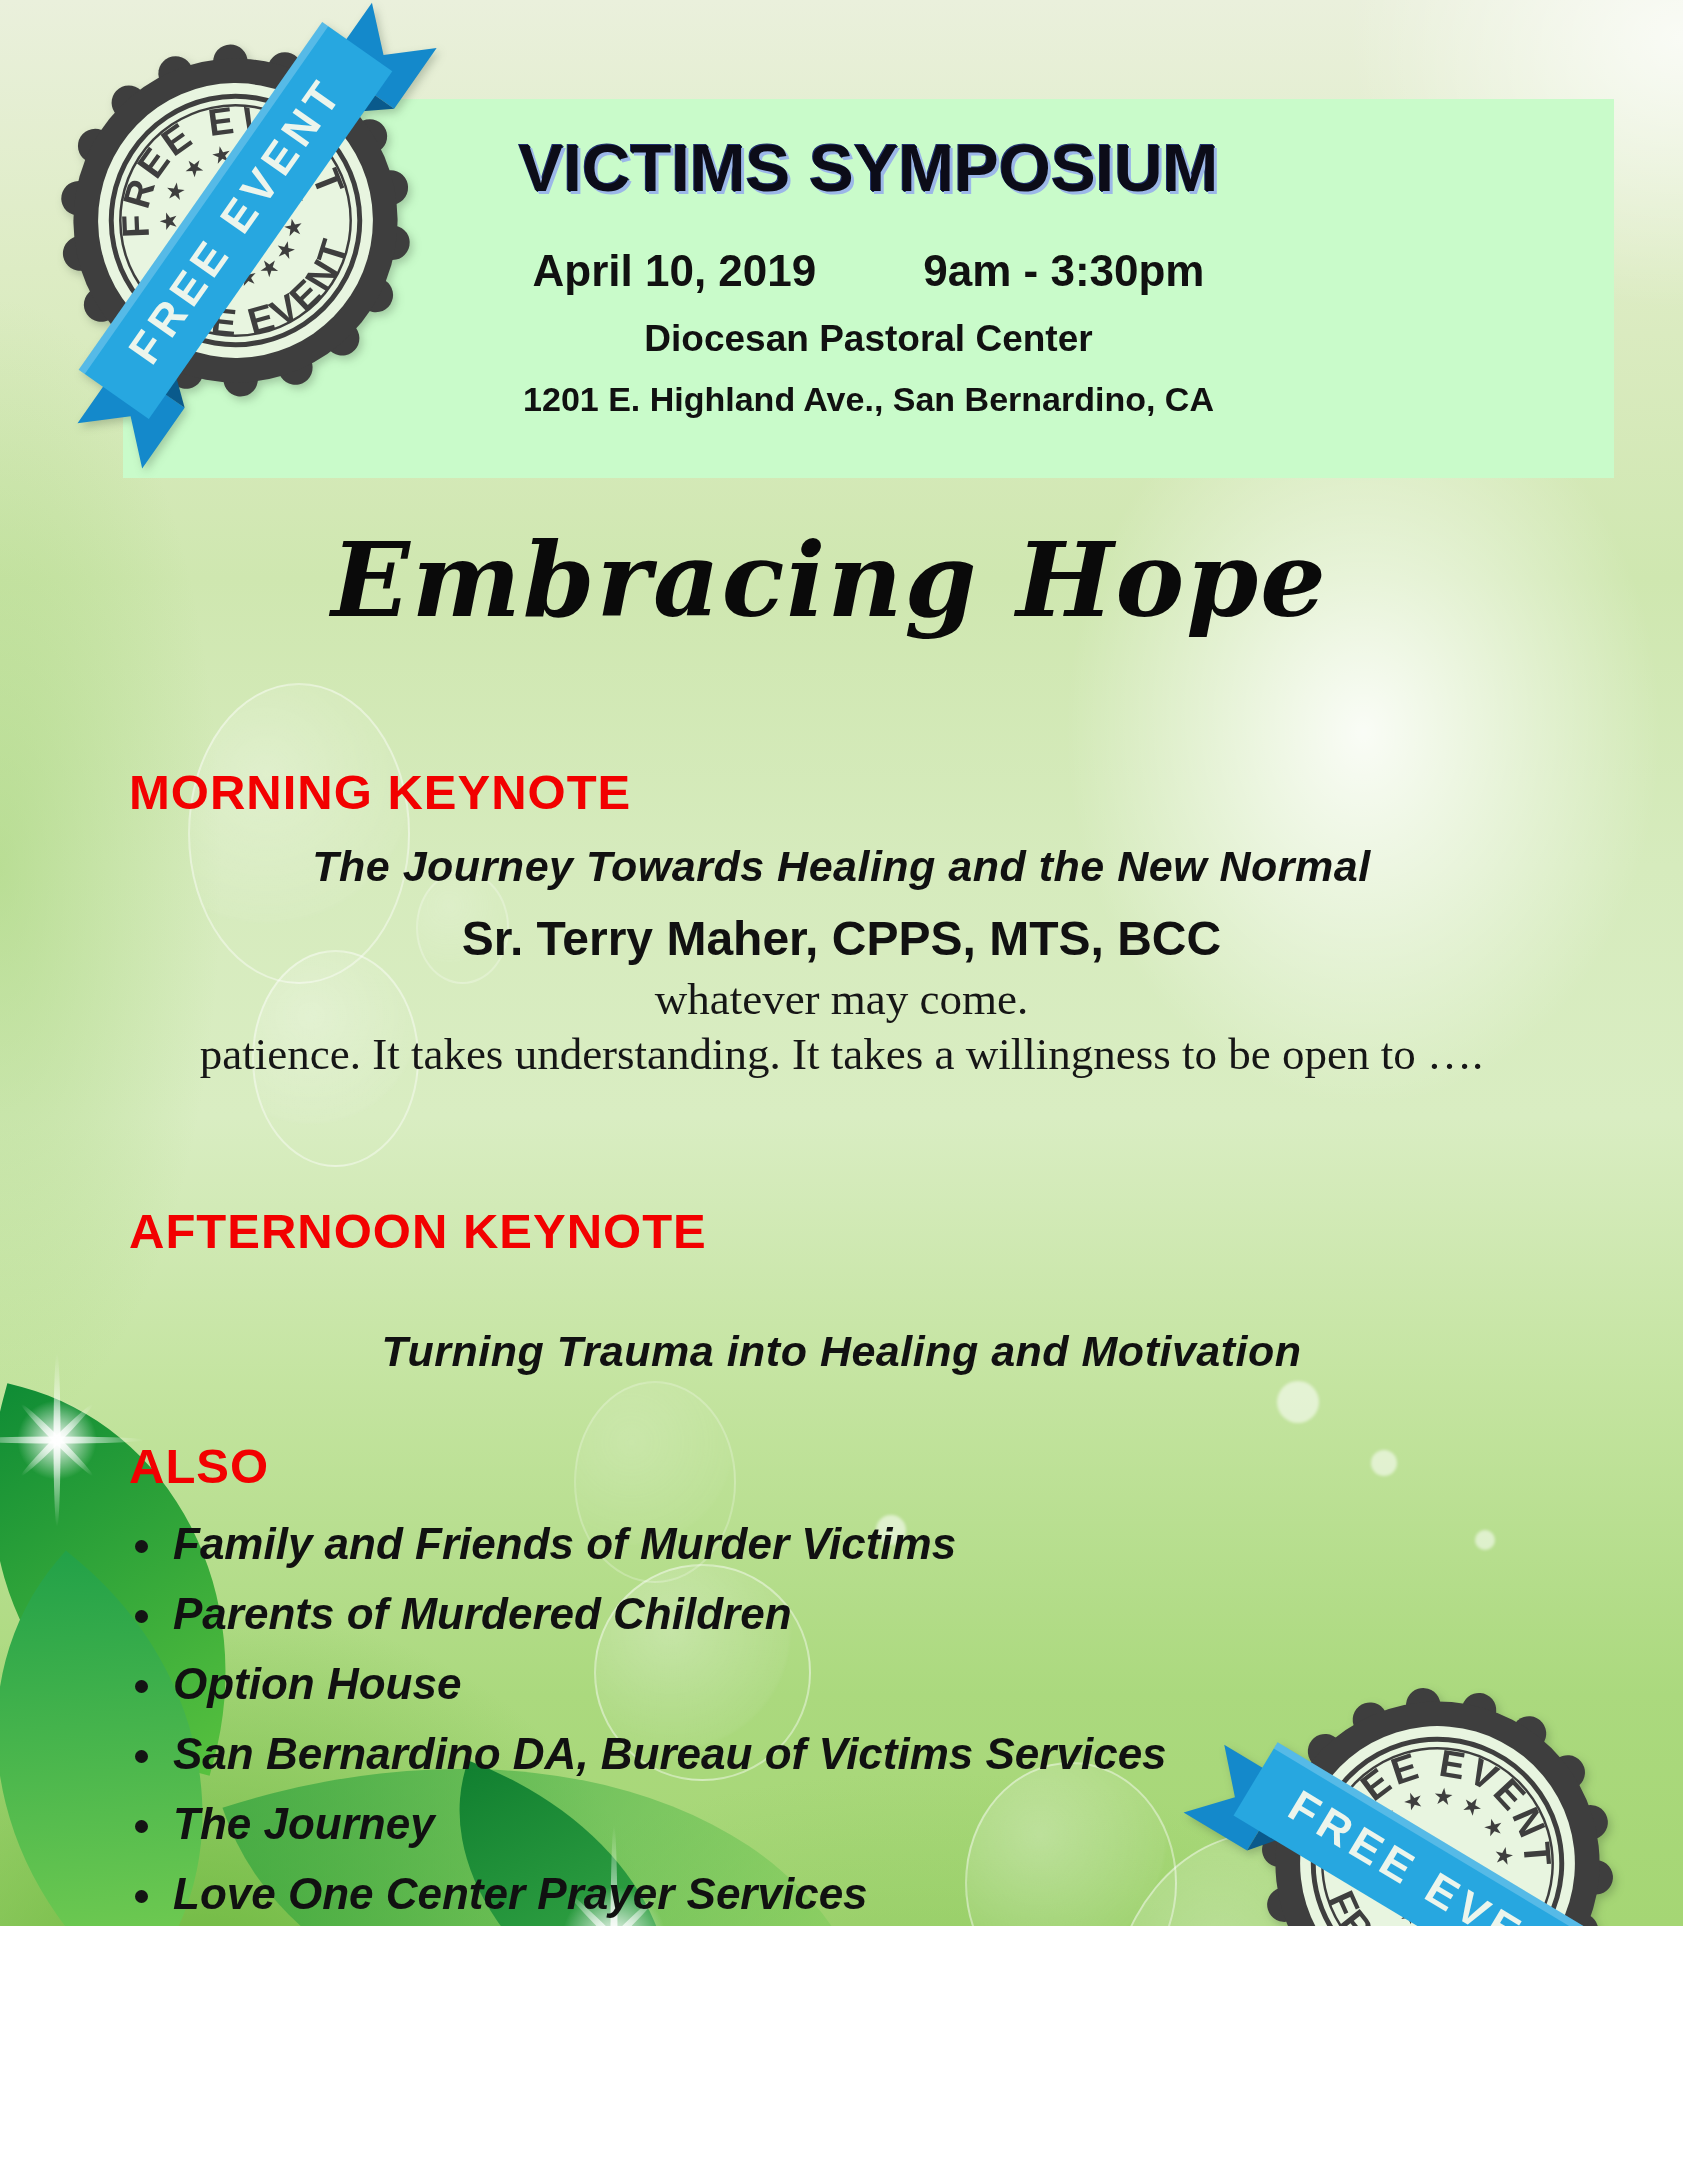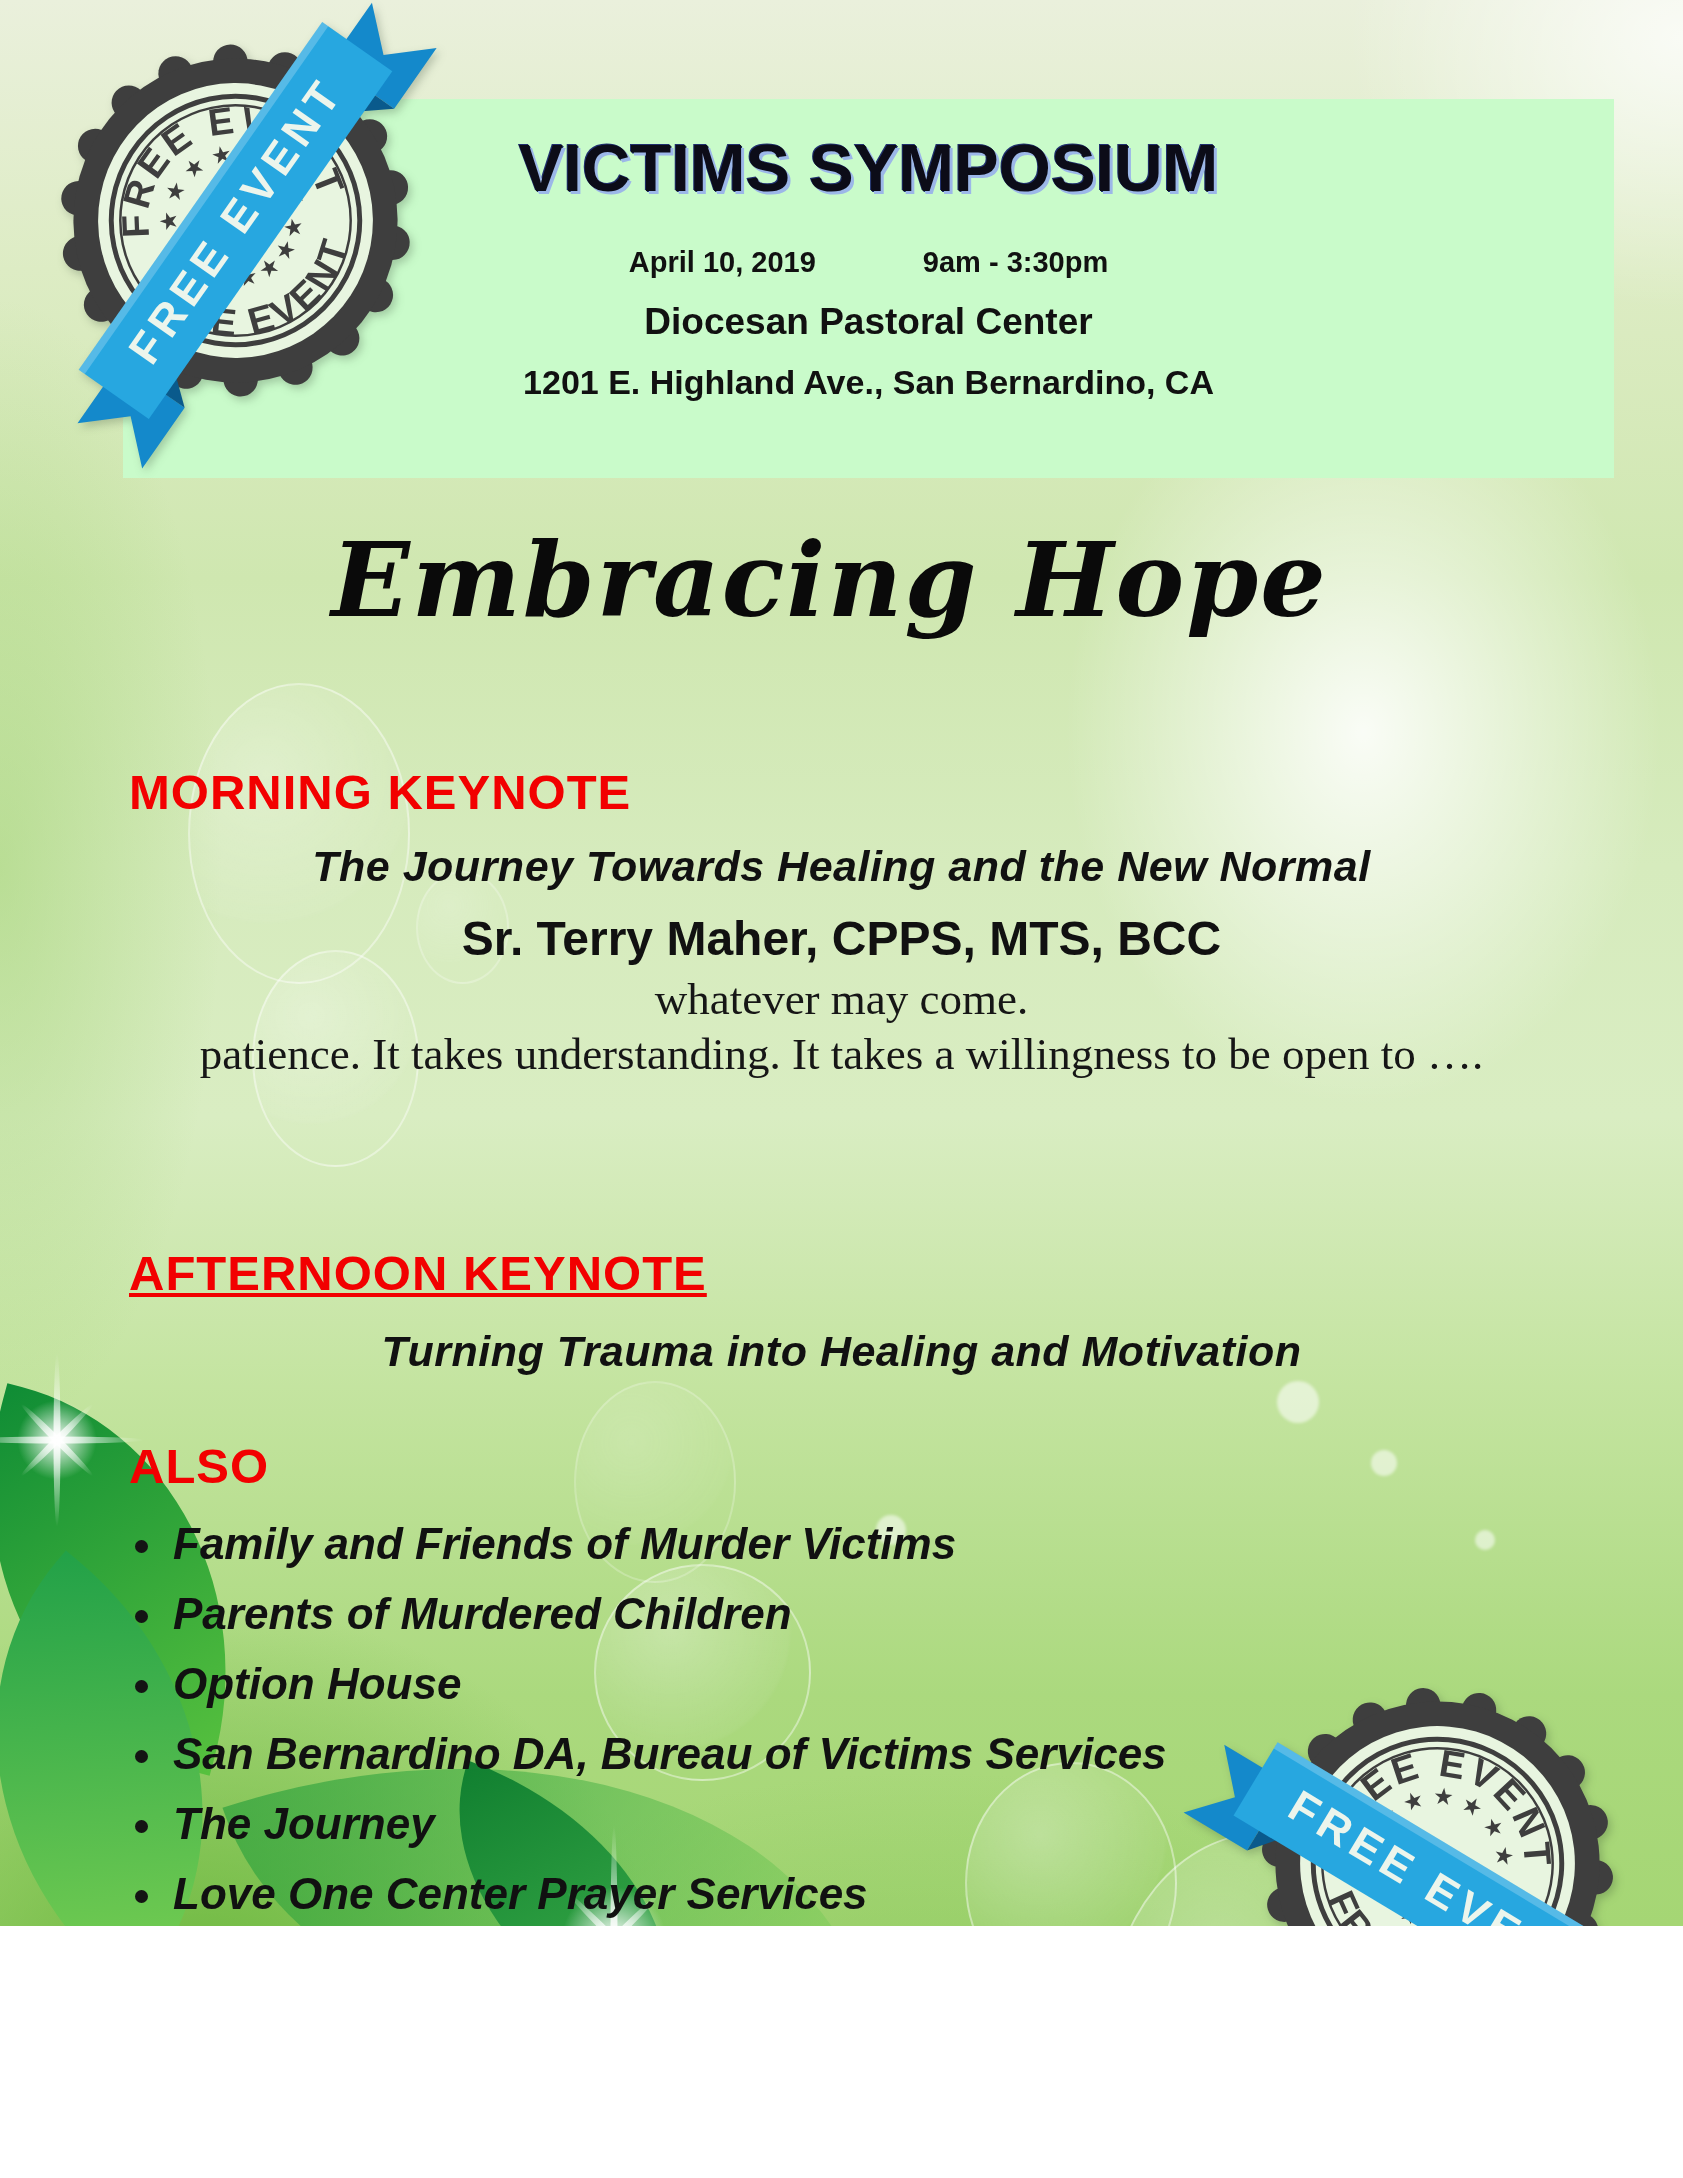--- a/index.html
+++ b/index.html
@@ -28,21 +28,21 @@
   .sparkle .r0{width:100%; transform:translate(-50%,-50%) rotate(0deg);}
   .sparkle .r90{width:100%; transform:translate(-50%,-50%) rotate(90deg);}
   .sparkle .r45{width:58%; transform:translate(-50%,-50%) rotate(45deg);}
   .sparkle .r135{width:58%; transform:translate(-50%,-50%) rotate(135deg);}
   
   .header-box{position:absolute; left:123px; top:99px; width:1491px; height:379px;
     background:#c9fbca; text-align:center; z-index:3;}
   .hb-title{margin-top:30px; font-size:67px; font-weight:bold; letter-spacing:0;
     color:#0c0c18; text-shadow:3px 3px 0 #9cb7e8, 1px 1px 0 #20306e, -1px -1px 0 #20306e;}
   .hb-daterow{margin-top:40px; display:flex; justify-content:center; gap:107px;
-    font-size:29px; font-weight:bold;}
+    font-size:44px; font-weight:bold;}
   .hb-venue{margin-top:22px; font-size:37px; font-weight:bold;}
   .hb-address{margin-top:20px; font-size:34px; font-weight:bold;}
   
   .tagline{position:absolute; left:0; width:100%; top:519px; text-align:center; z-index:3;
     font-family:"DejaVu Serif", serif; font-style:italic; font-weight:bold;
     font-size:103px; letter-spacing:2px; color:#0a0a0a; transform:translateX(-12px);}
   .red-heading{position:absolute; left:129px; z-index:3; color:#f20000;
     font-size:49px; font-weight:bold; letter-spacing:1px;}
   .center-line{position:absolute; left:0; width:100%; text-align:center; z-index:3;}
   .talk-title{font-size:43px; font-weight:bold; font-style:italic; letter-spacing:0.5px;}
@@ -183,21 +183,21 @@
   <div class="tagline">Embracing Hope</div>
 
   <div class="red-heading" style="top:764px;">MORNING KEYNOTE</div>
   <div class="center-line talk-title" style="top:842px;">The Journey Towards Healing and the New Normal</div>
   <div class="center-line speaker" style="top:911px;">Sr. Terry Maher, CPPS, MTS, BCC</div>
   <div class="para">
     <p>whatever may come.</p>
     <p>patience. It takes understanding. It takes a willingness to be open to ….</p>
   </div>
 
-  <div class="red-heading" style="top:1245px;text-decoration:underline;">AFTERNOON KEYNOTE</div>
+  <div class="red-heading" style="top:1203px;">AFTERNOON KEYNOTE</div>
   <div class="center-line talk-title" style="top:1327px;text-align:center;">Turning Trauma into Healing and Motivation</div>
 
   <div class="red-heading" style="top:1438px;">ALSO</div>
   <ul class="also-list">
     <li><span class="dot"></span><span>Family and Friends of Murder Victims</span></li>
     <li><span class="dot"></span><span>Parents of Murdered Children</span></li>
     <li><span class="dot"></span><span>Option House</span></li>
     <li><span class="dot"></span><span>San Bernardino DA, Bureau of Victims Services</span></li>
     <li><span class="dot"></span><span>The Journey</span></li>
     <li><span class="dot"></span><span>Love One Center Prayer Services</span></li>

